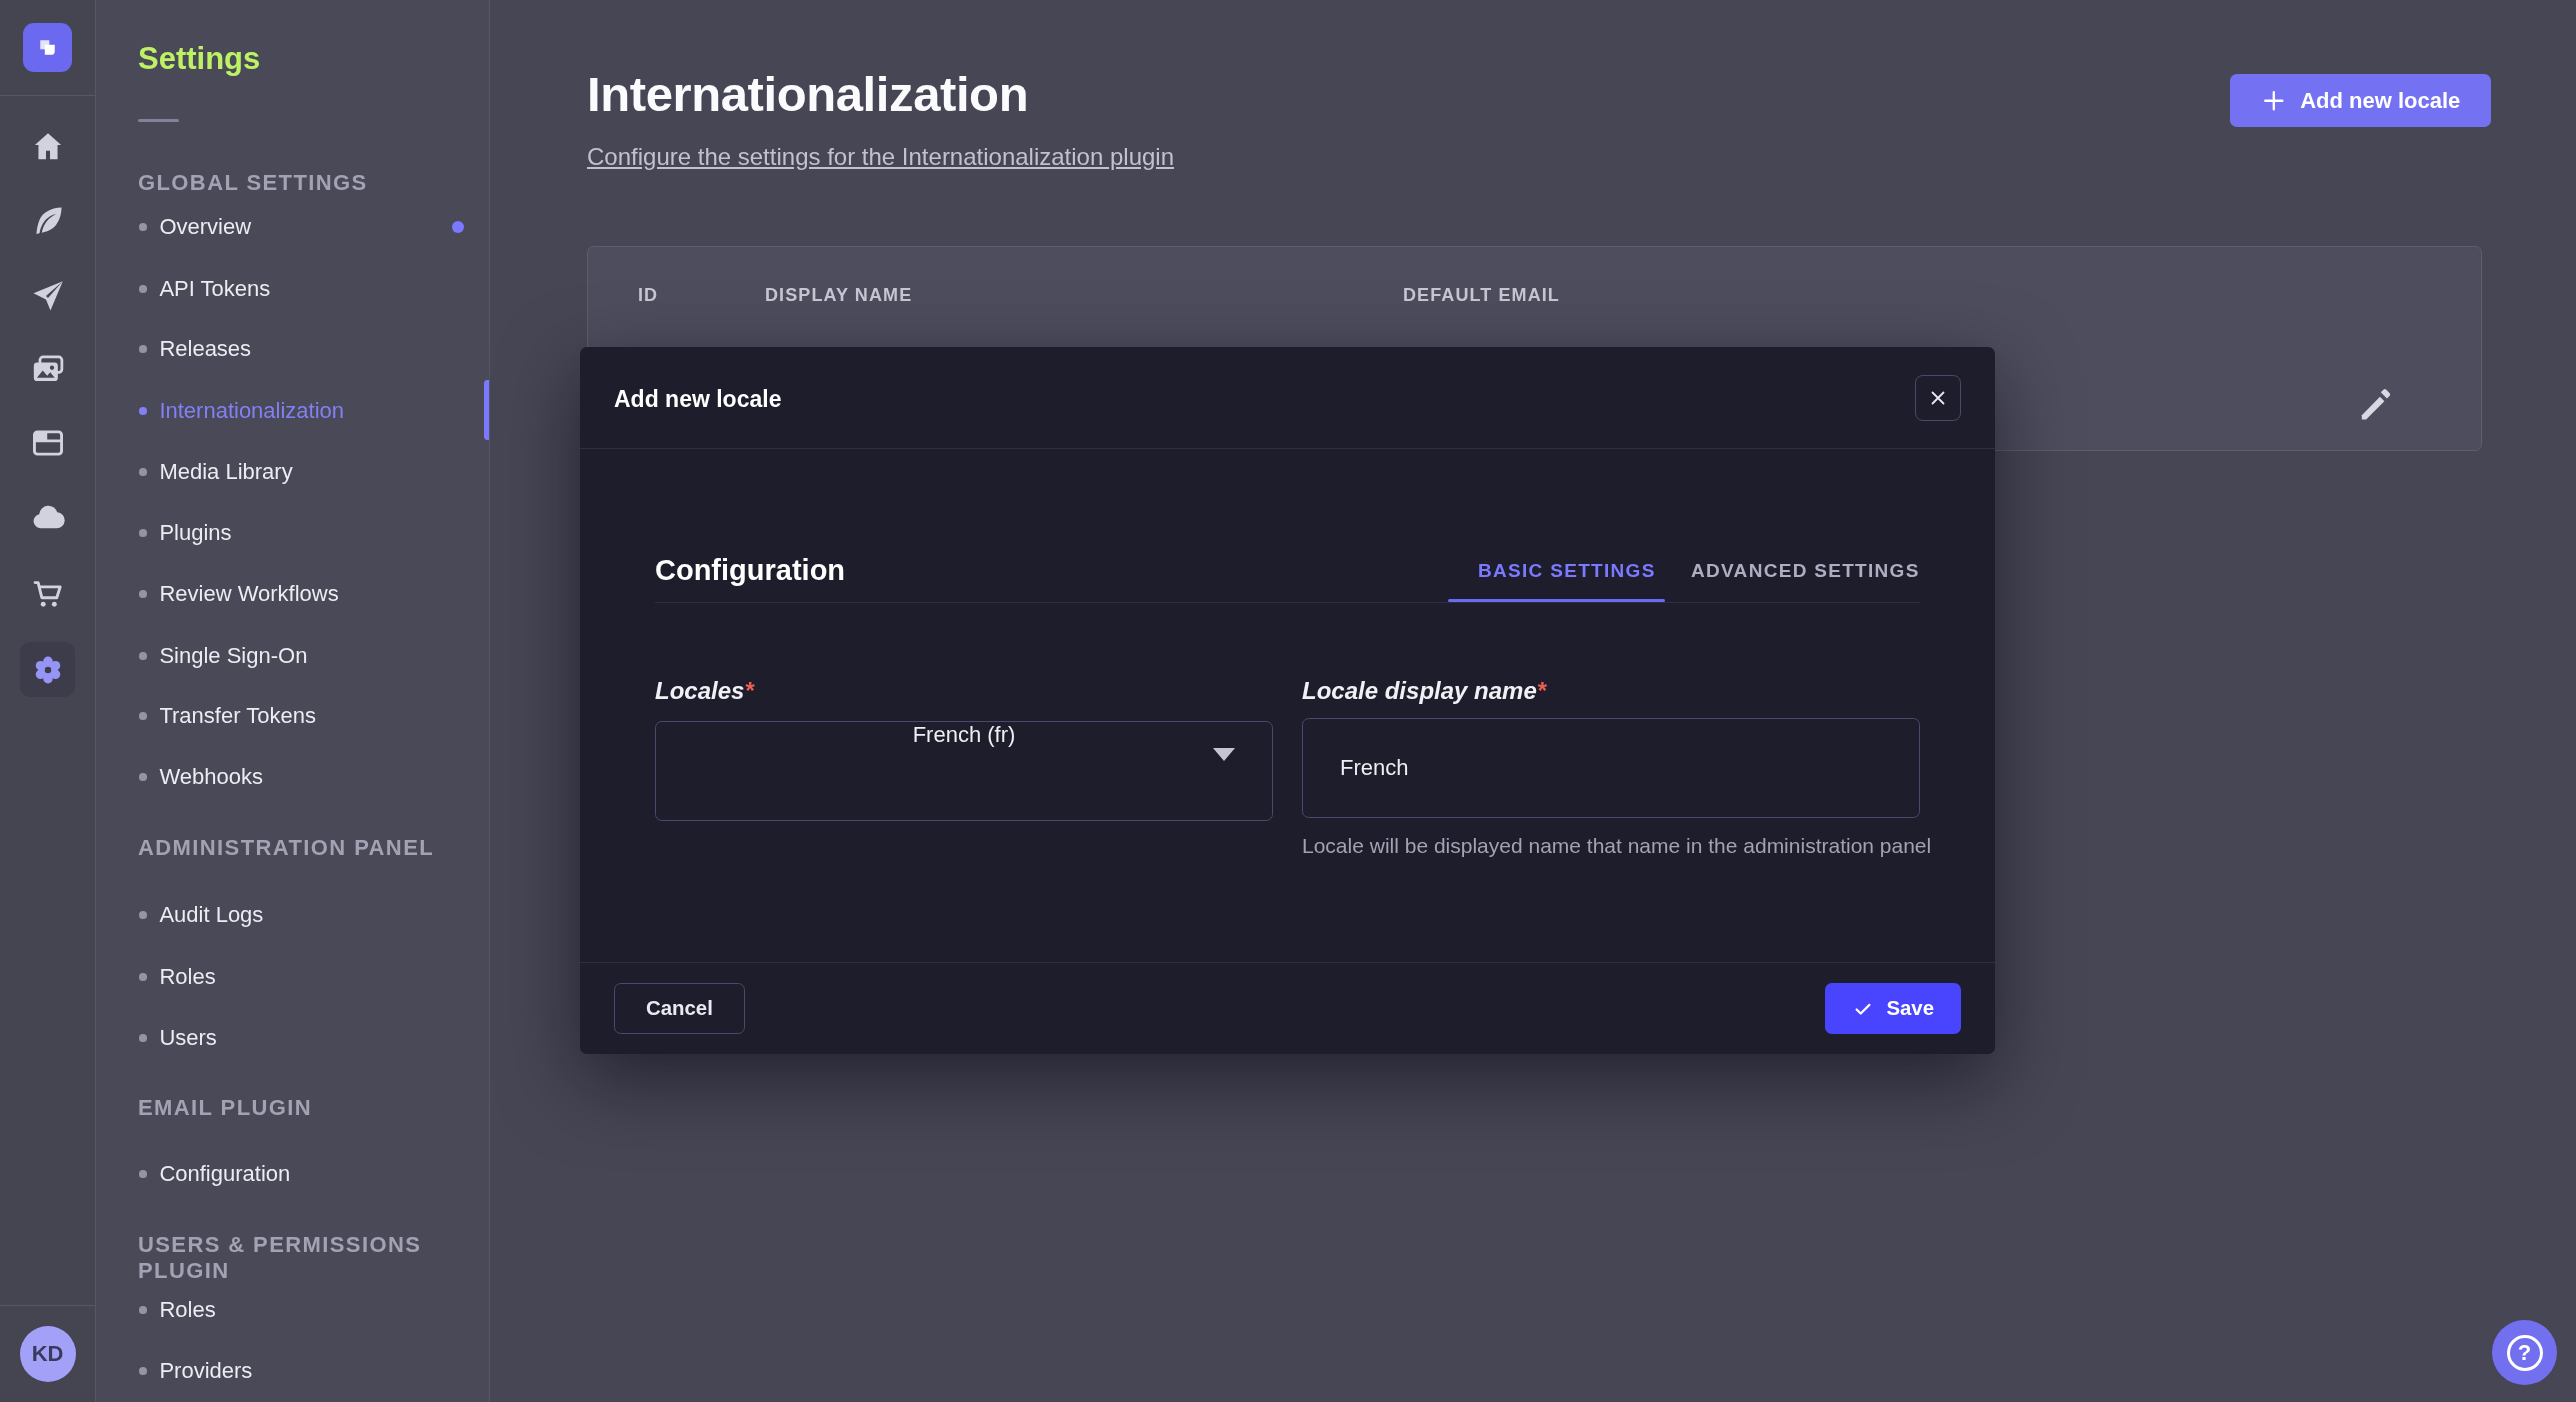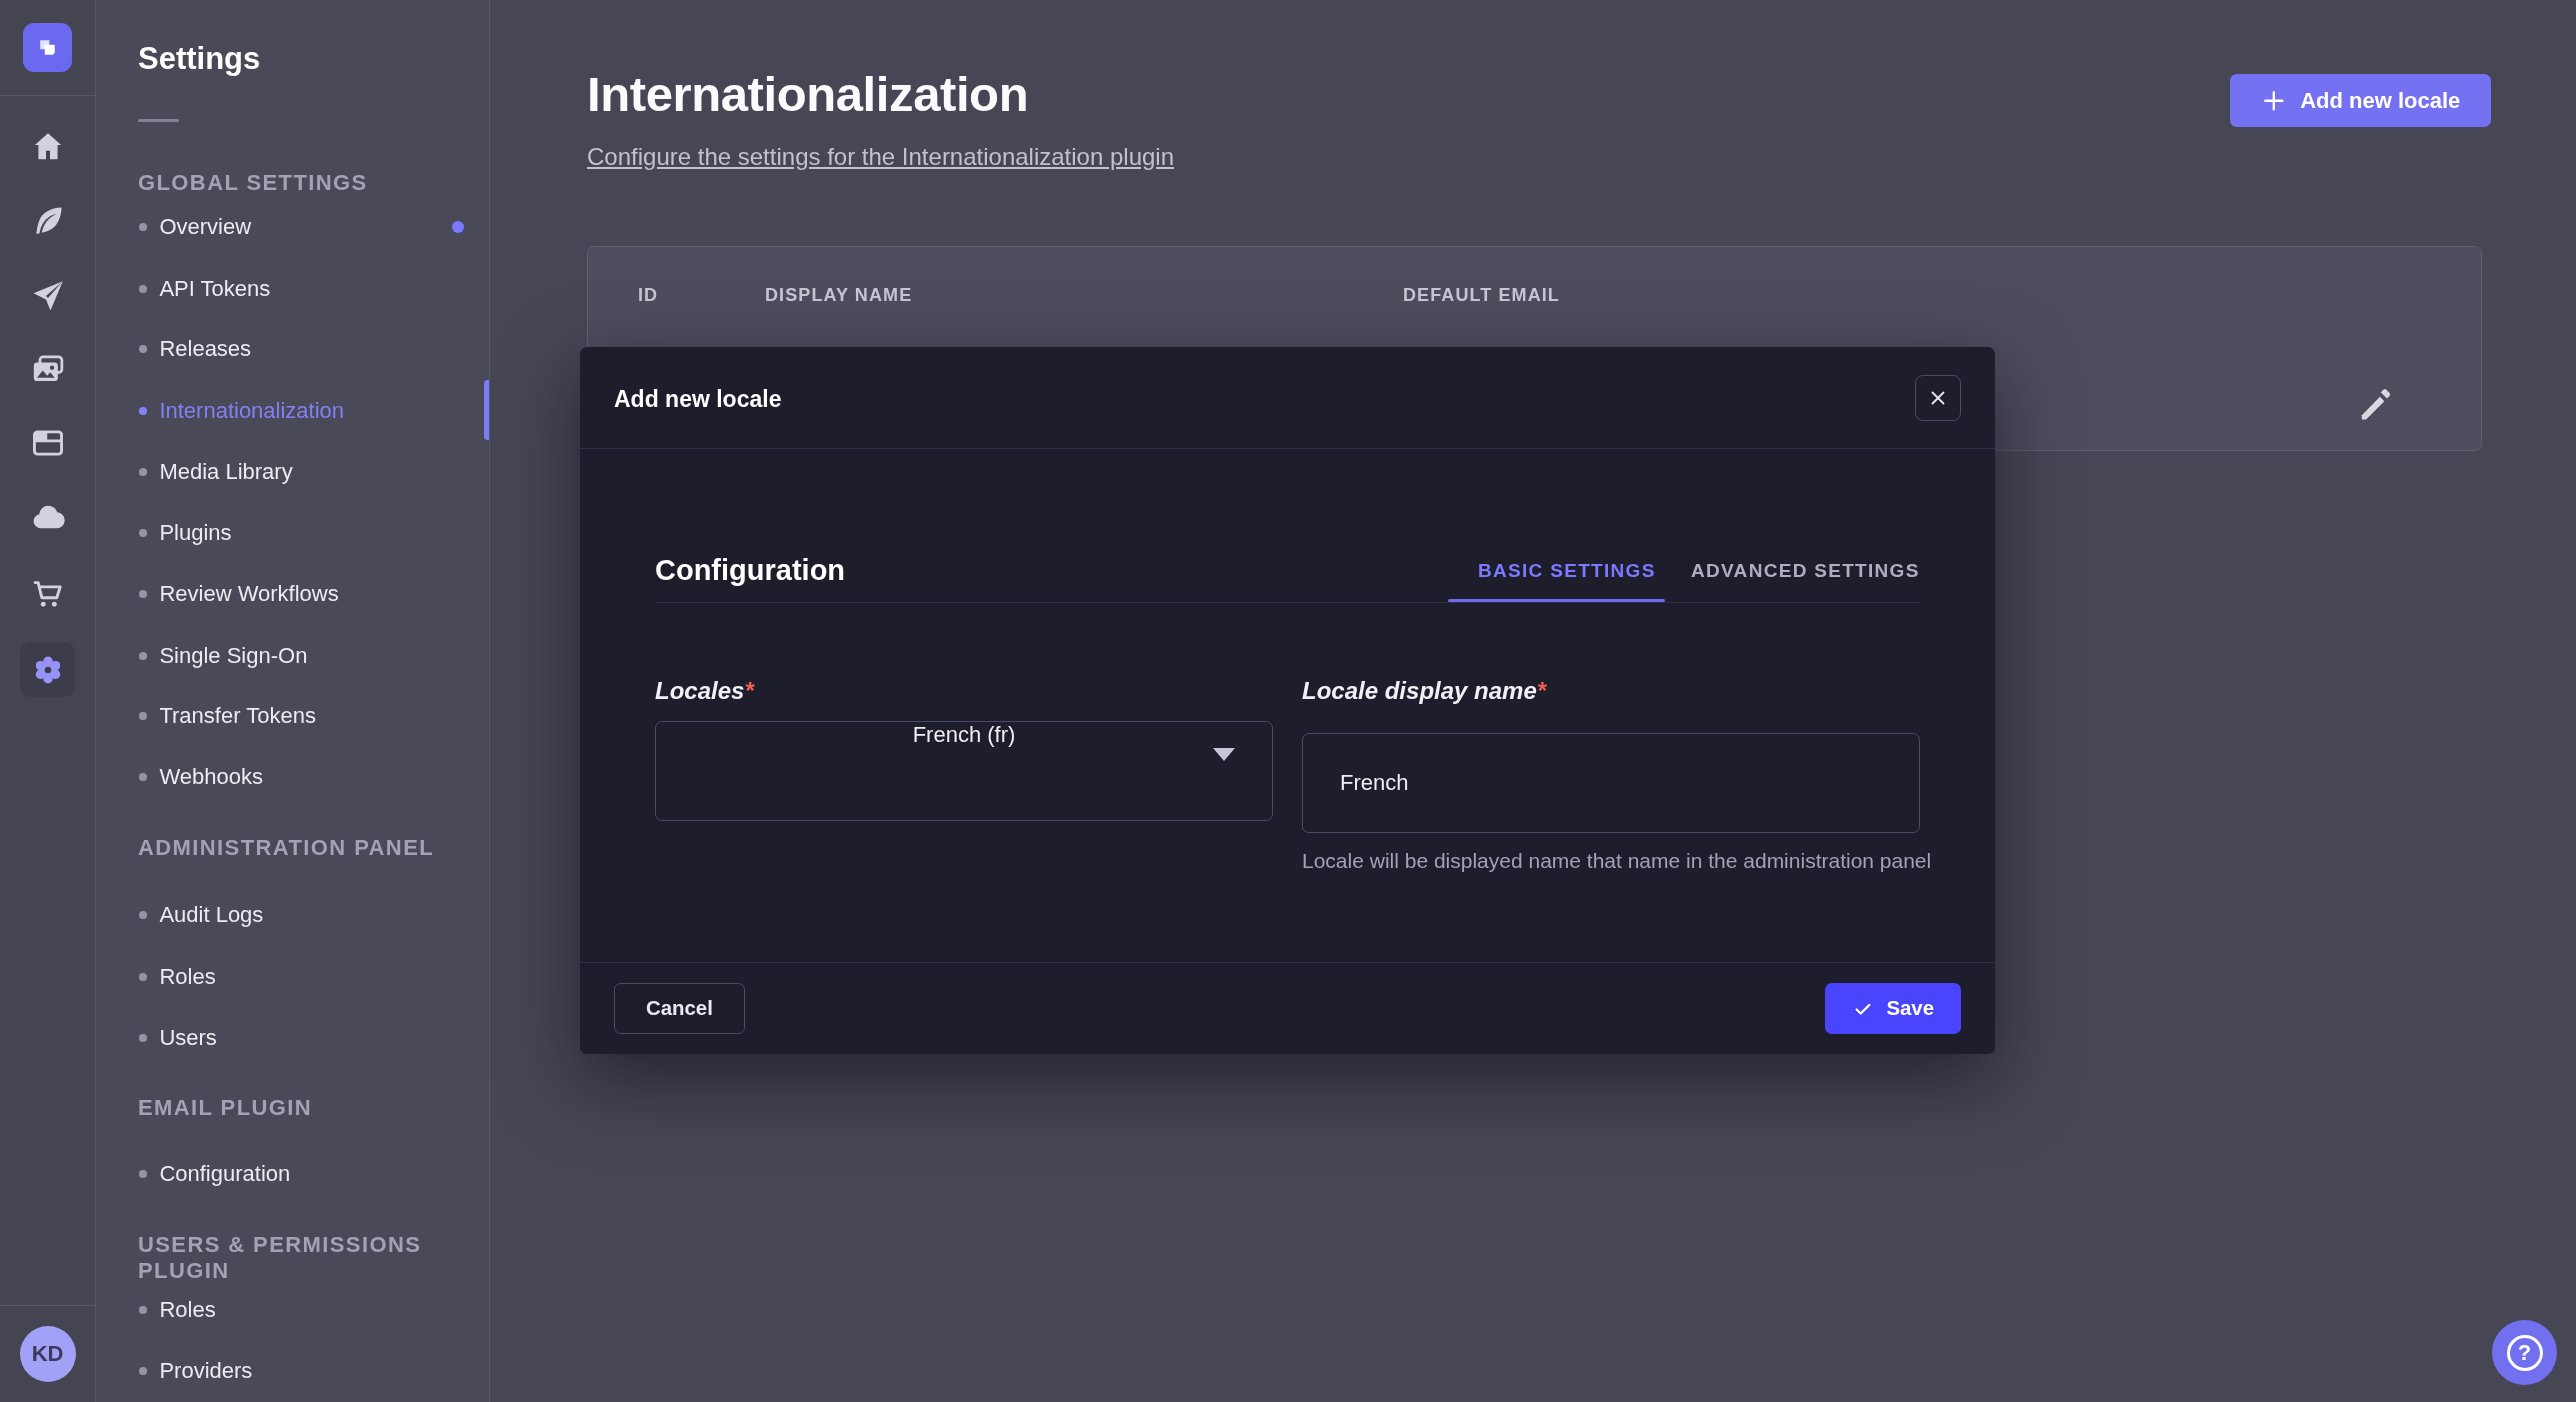--- a/index.html
+++ b/index.html
@@ -24,21 +24,21 @@
   .active-tile { position:absolute; left:20.4px; top:642px; width:55px; height:55px;
                  border-radius:10.2px; background:#3C3C4A; }
   .avatar { position:absolute; left:19.6px; top:1326px; width:56px; height:56px;
             border-radius:50%; background:#A3A1F7; color:#3A3A5E;
             font-size:22px; font-weight:700;
             display:flex; align-items:center; justify-content:center; }
 
   
   .sidebar { position:absolute; left:96px; top:0; width:394px; height:1402px;
              background:#494957; border-right:0.9px solid #565665; z-index:2; }
-  .sb-title { position:absolute; left:42px; top:41px; font-size:31px; font-weight:700; color:#ffffff; }
+  .sb-title { position:absolute; left:42px; top:41px; font-size:31px; font-weight:700; color:#bef264; }
   .sb-title-div { position:absolute; left:42px; top:119px; width:41px; height:2.6px;
                   background:#82829A; border-radius:1.7px; }
   .sb-section { position:absolute; left:42px; height:25.6px; line-height:25.6px;
                 font-size:22px; font-weight:700; letter-spacing:1.4px; color:#A2A2B4; }
   .sb-item { position:absolute; left:43px; height:31px; line-height:31px;
              font-size:22px; color:#ECECF2; padding-left:20.4px; cursor:pointer; }
   .sb-item::before { content:""; position:absolute; left:0; top:12px; width:7.7px; height:7.7px;
                      border-radius:50%; background:#9494A6; }
   .sb-item.active { color:#8280F2; }
   .sb-item.active::before { background:#8280F2; }
@@ -88,21 +88,21 @@
   .field-l { left:75px; }
   .field-r { left:722px; }
   .f-label { font-size:24px; font-weight:700; color:#F0F0F5; line-height:25.6px;font-style:italic; }
   .star { color:#EE5E52; font-weight:700; }
   .input { margin-top:17px; height:100px; border:0.9px solid #4A4A6A; border-radius:6.8px;
            background:#1D1D2C; display:flex; align-items:center; padding:0 37px;
            font-size:22px; color:#EFEFF3; cursor:pointer;flex-direction:column; }
   .caret { margin-left:auto; width:0; height:0;
            border-left:11px solid transparent; border-right:11px solid transparent;
            border-top:13.6px solid #C4C4D4; }
-  .text-input { margin-top:29px; width:618px; height:100px; border:0.9px solid #4A4A6A;
+  .text-input { margin-top:14px; width:618px; height:100px; border:0.9px solid #4A4A6A;
                 border-radius:6.8px; background:#1D1D2C; padding:0 37px;
                 font-family:inherit; font-size:22px; color:#EFEFF3; outline:none; }
   .hint { margin-top:13.6px; width:634px; font-size:21px; line-height:29px; color:#A2A2B5; }
 
   .m-foot { position:absolute; left:0; bottom:0; width:100%; height:92px;
             border-top:0.9px solid #2E2E44; }
   .btn-cancel { position:absolute; left:34px; top:20.4px; height:51px; padding:0 31px;
                 border:0.9px solid #4A4A6A; border-radius:6.8px; background:#1D1D2C;
                 color:#E9E9F0; font-family:inherit; font-size:20.4px; font-weight:700; cursor:pointer; }
   .btn-save { position:absolute; right:34px; top:20.4px; height:51px; padding:0 27px;

